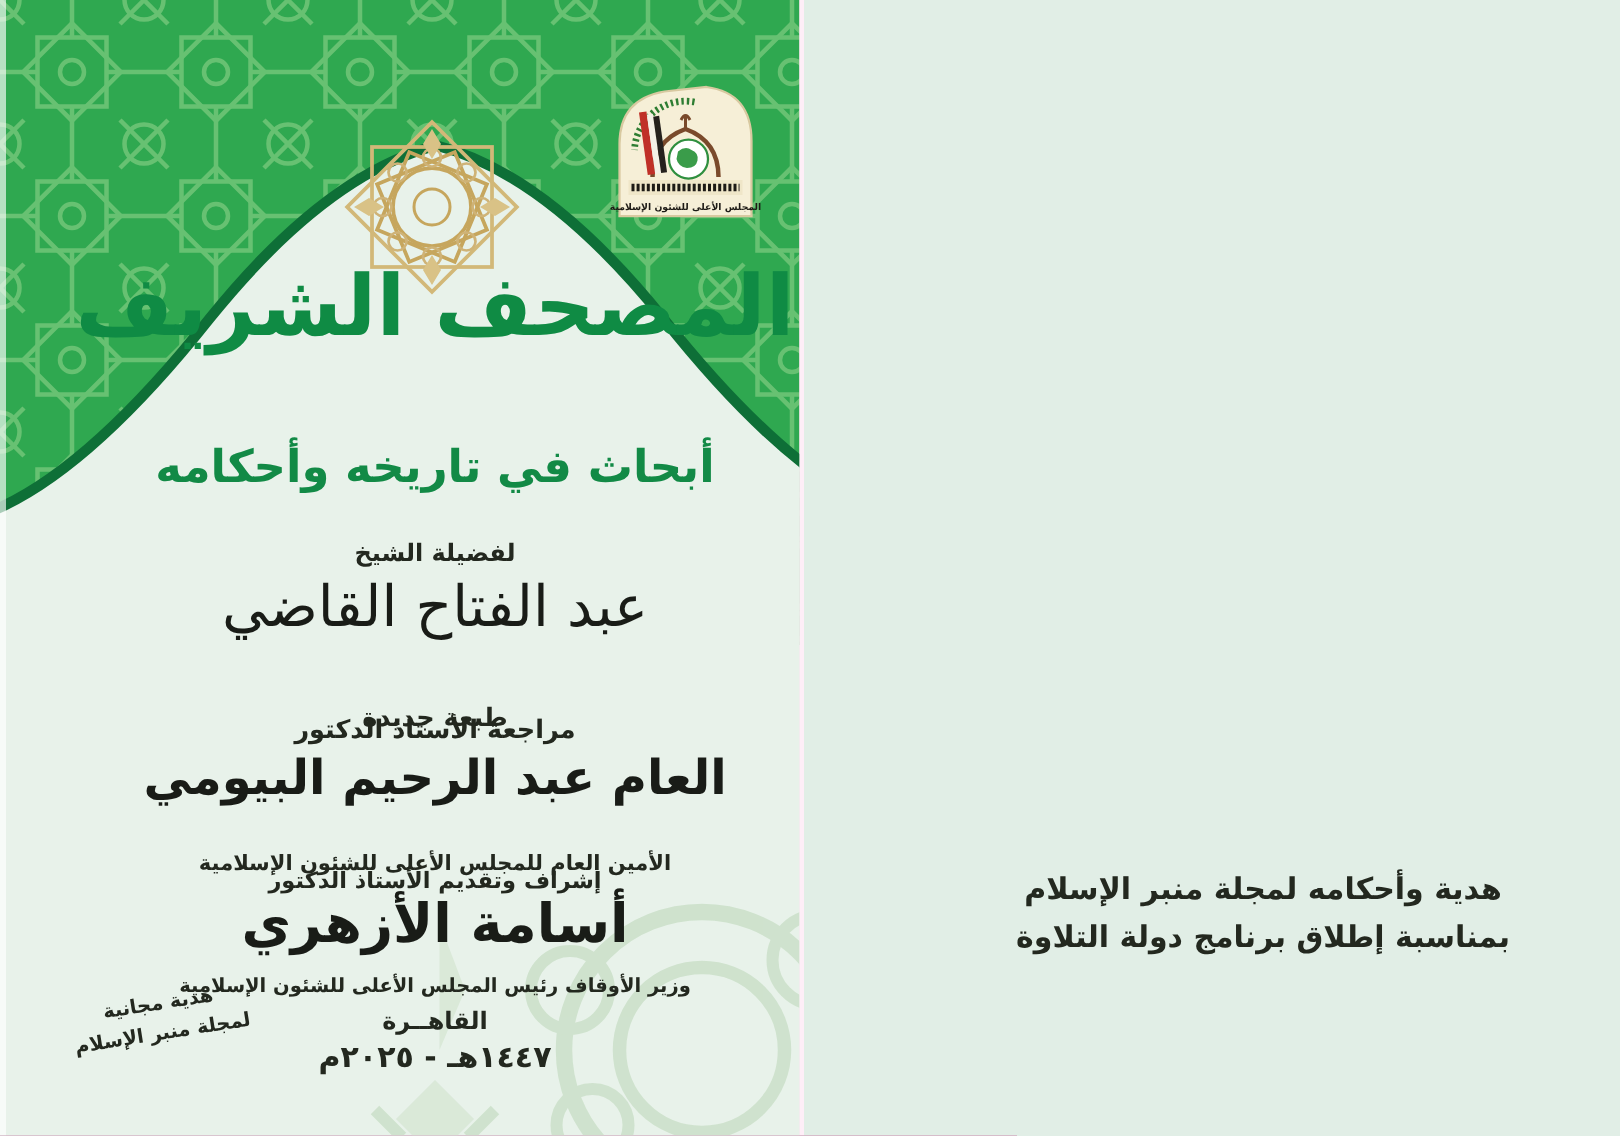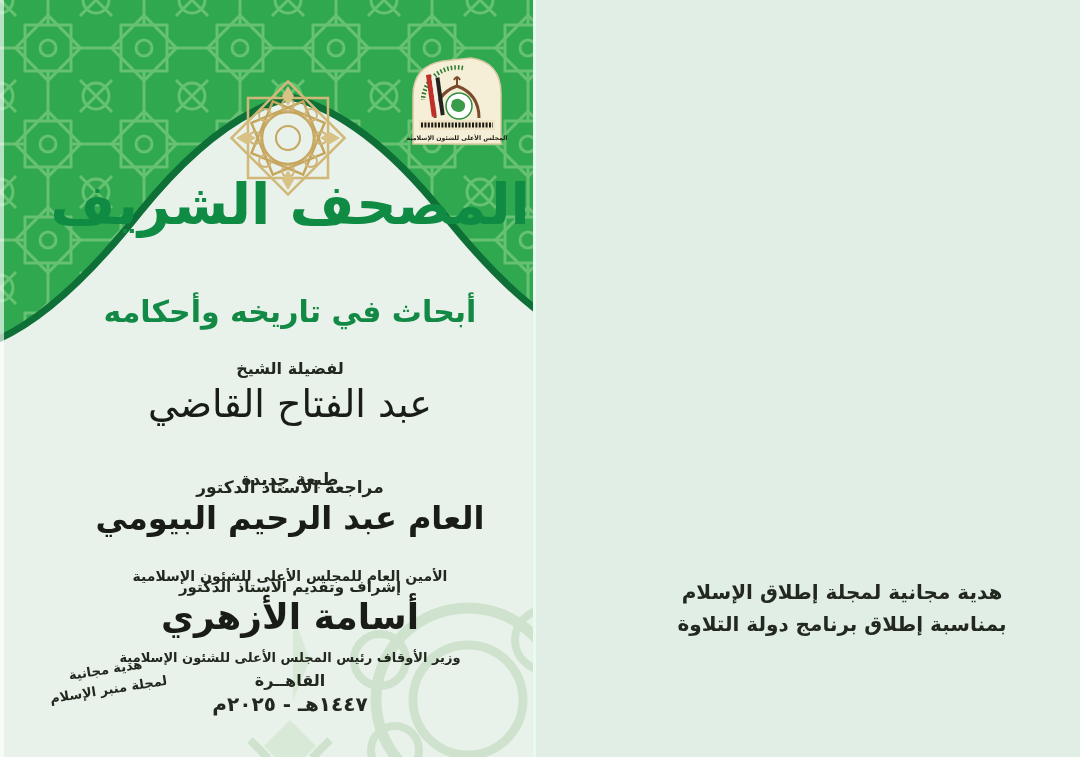--- a/index.html
+++ b/index.html
@@ -1,19 +1,19 @@
 <!DOCTYPE html>
 <html lang="ar" dir="rtl"><head>
 <meta charset="utf-8">
 <style>
   * { margin:0; padding:0; box-sizing:border-box; }
   body { font-family:"DejaVu Sans", sans-serif; background:#777; }
   .cover {
     position:relative; width:1080px; height:757px; overflow:hidden;
-    background:#86efac; direction:rtl;
+    background:#f9a8d4; direction:rtl;
   }
   
   .left-page {
     position:absolute; left:0; top:0; width:533px; height:757px;
     background:#e8f2ea; overflow:hidden;
   }
   .left-page svg.scene { position:absolute; left:0; top:0; }
   .page-edge {
     position:absolute; left:0; top:0; width:4px; height:757px;
     background:rgba(255,255,255,.65); z-index:6;
@@ -160,18 +160,18 @@
       <text x="52" y="84" text-anchor="middle" font-size="6.2" fill="#1d1a15" font-family="DejaVu Sans, sans-serif" font-weight="bold">المجلس الأعلى للشئون الإسلامية</text>
     </svg>
 
     <div class="page-edge"></div>
   </div>
 
   <div class="gutter"></div>
 
   <div class="right-page">
     <div class="back-note">
-      <div>هدية مجانية لمجلة إطلاق الإسلام</div>
+      <div>هدية وأحكامه لمجلة منبر الإسلام</div>
       <div>بمناسبة إطلاق برنامج دولة التلاوة</div>
     </div>
   </div>
 
 </div>
 
 </body></html>

